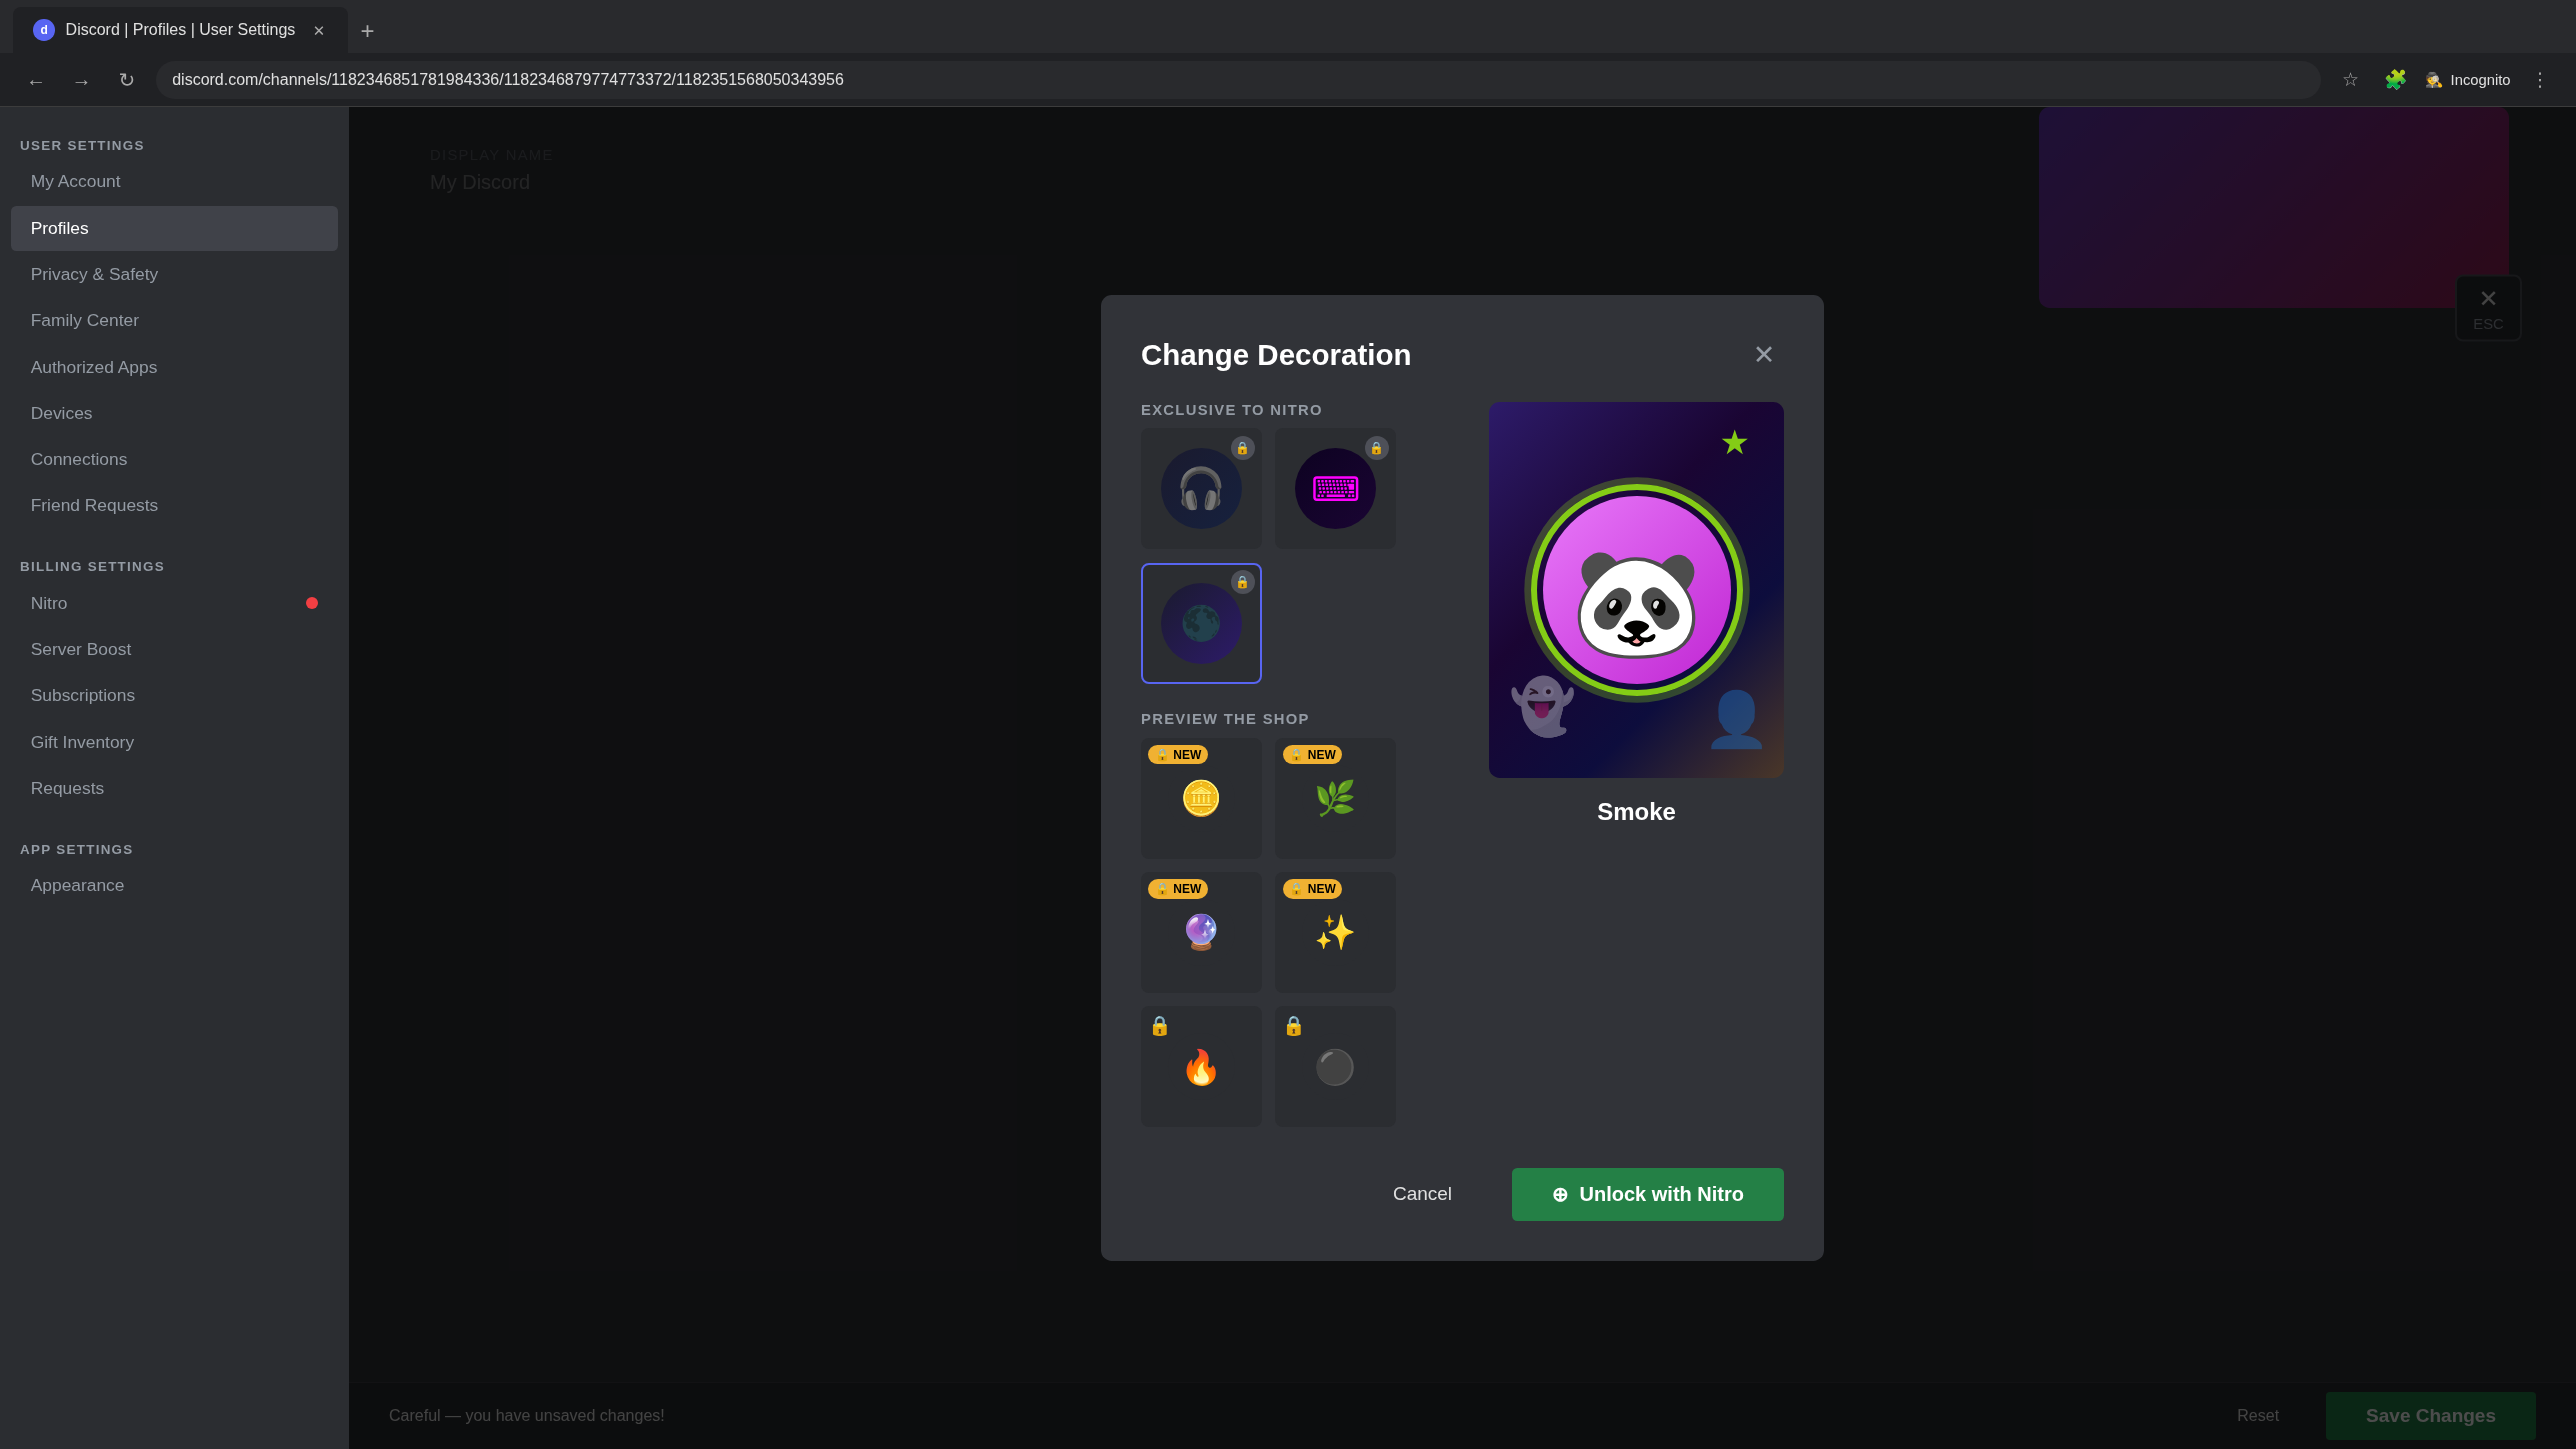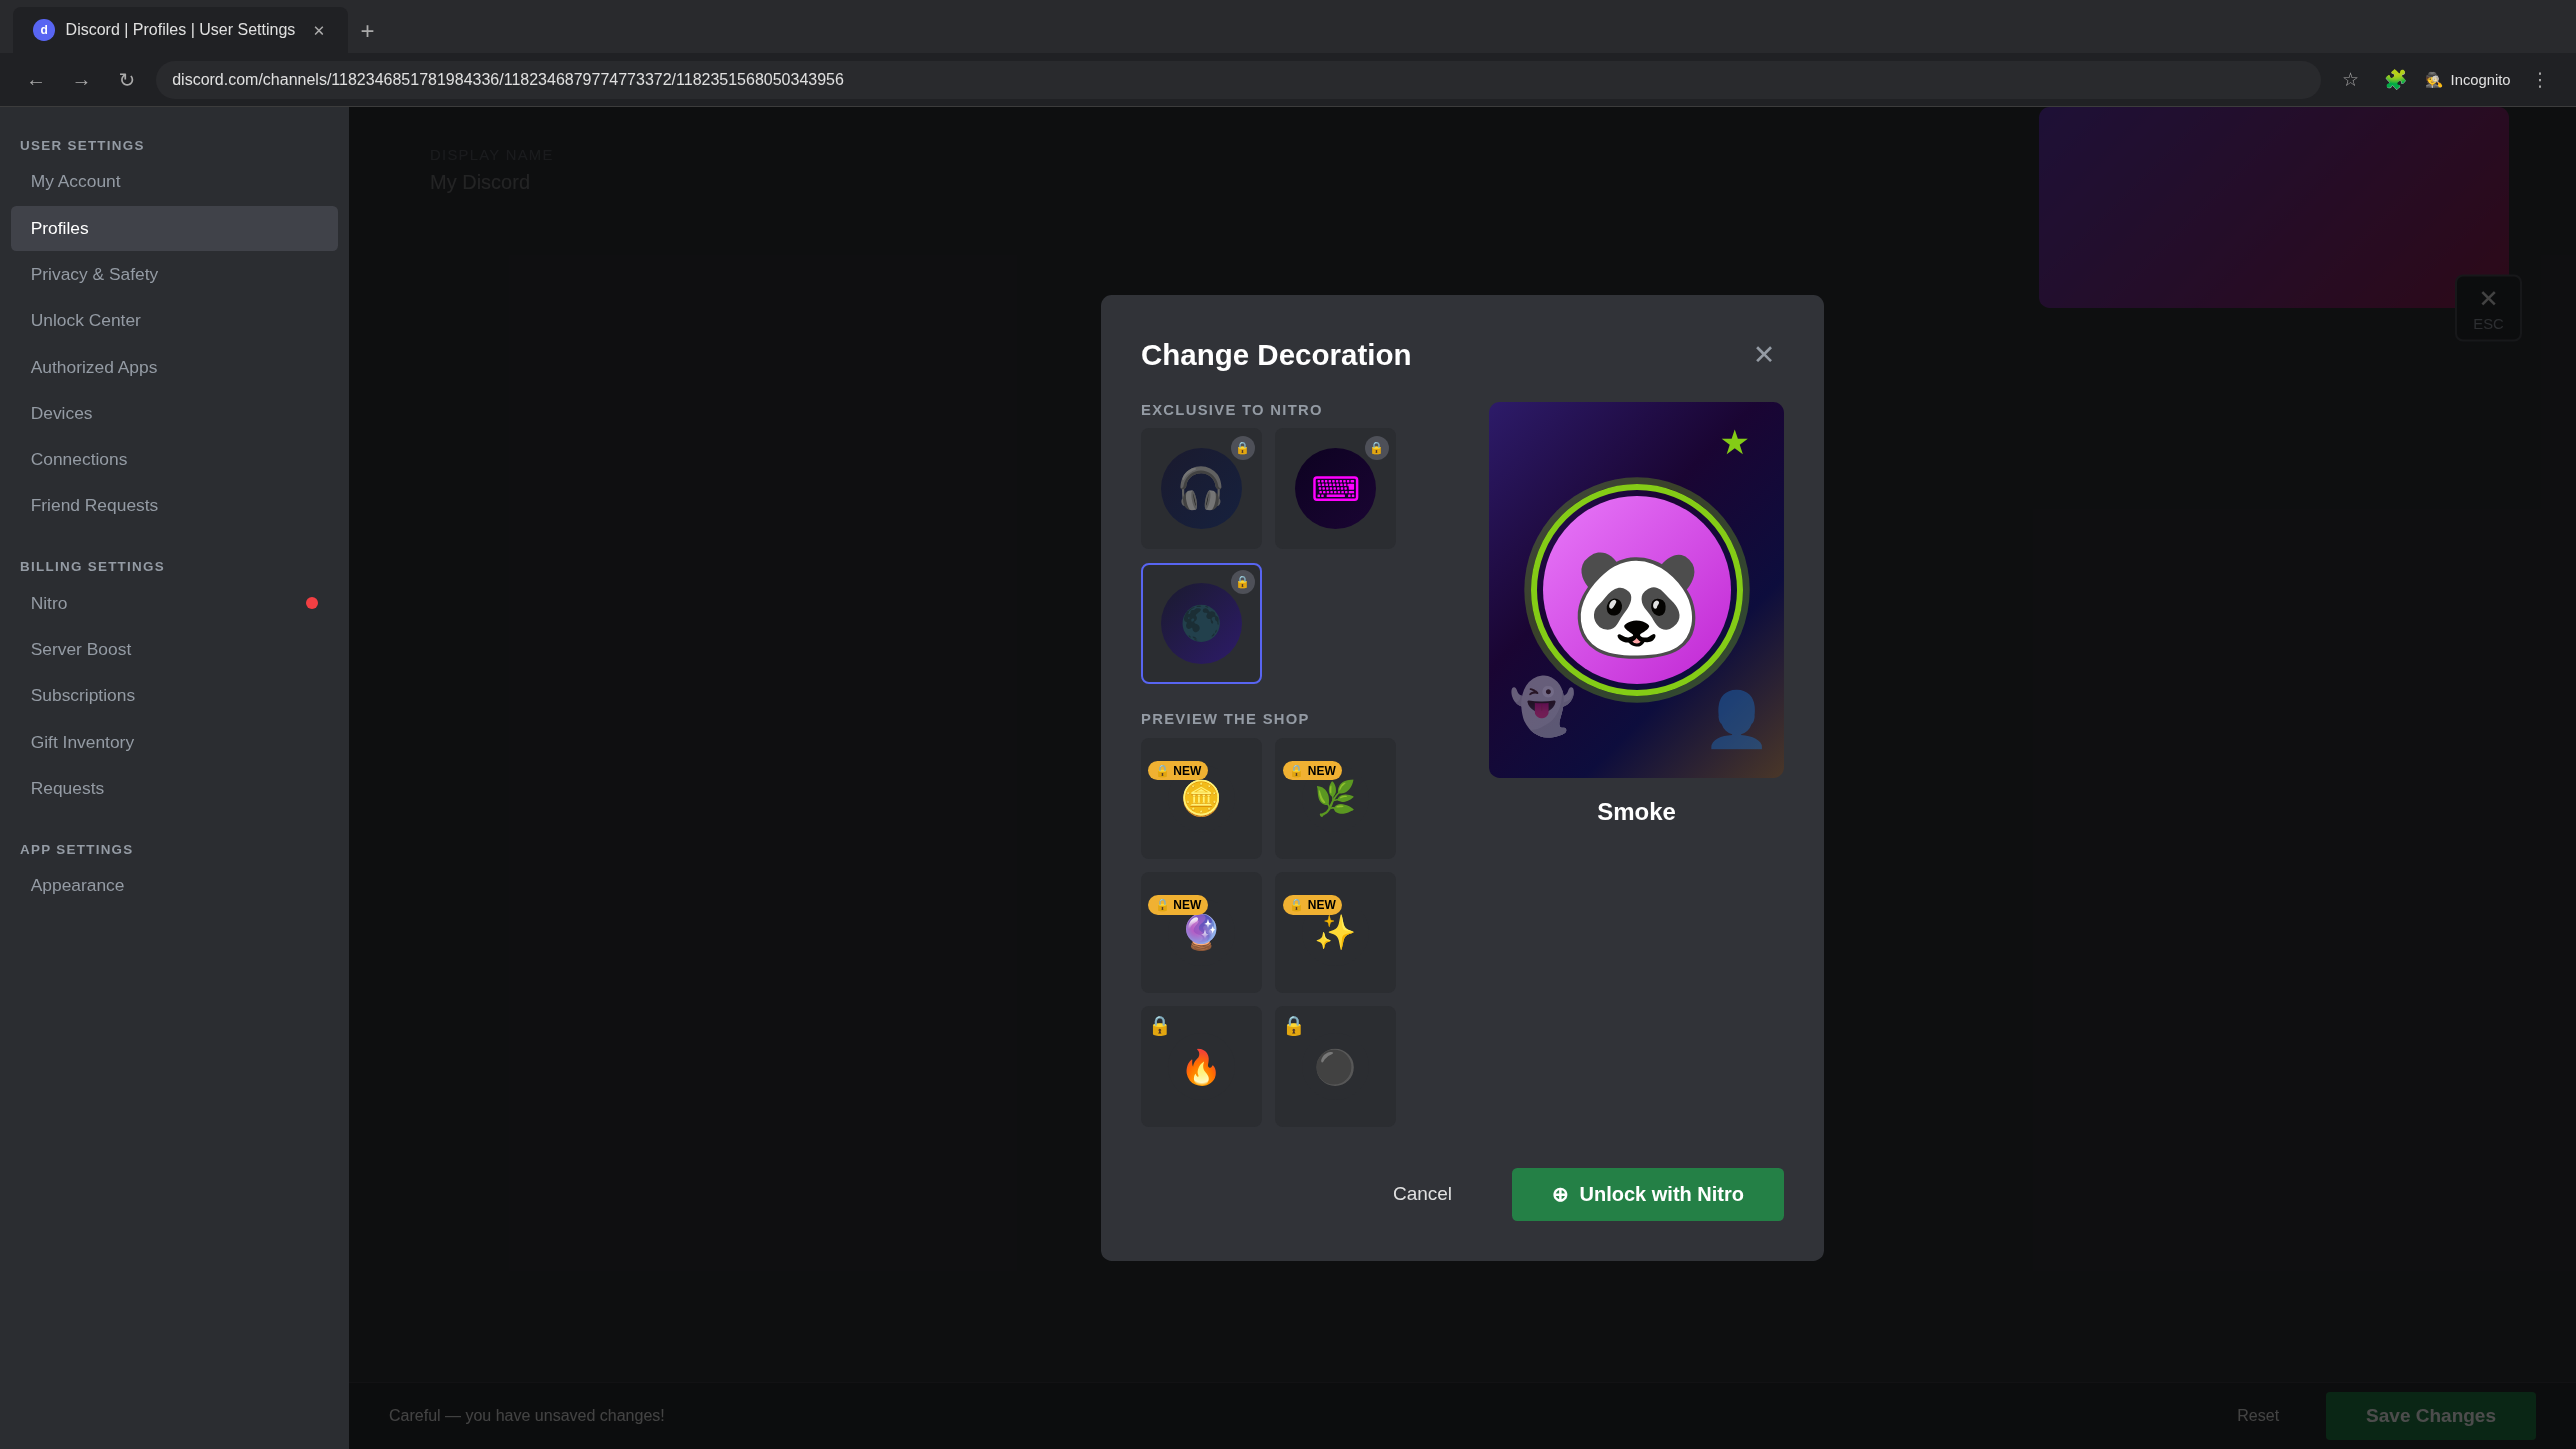--- a/index.html
+++ b/index.html
@@ -437,21 +437,20 @@
       left: 5.4px;
       background: #f0b132;
       color: #000;
       font-size: 12px;
       font-weight: 700;
       padding: 2.7px 6.7px;
       border-radius: 13.4px;
       display: flex;
       align-items: center;
       gap: 2.7px;
-      margin-top: 16px;
     }
 
     .lock-badge {
       position: absolute;
       top: 5.4px;
       left: 5.4px;
       color: #949ba4;
       font-size: 19px;
     }
 
@@ -652,21 +651,21 @@
     <div class="sidebar-item">
       <span>My Account</span>
     </div>
     <div class="sidebar-item active">
       <span>Profiles</span>
     </div>
     <div class="sidebar-item">
       <span>Privacy &amp; Safety</span>
     </div>
     <div class="sidebar-item">
-      <span>Unlock Center</span>
+      <span>Family Center</span>
     </div>
     <div class="sidebar-item">
       <span>Authorized Apps</span>
     </div>
     <div class="sidebar-item">
       <span>Devices</span>
     </div>
     <div class="sidebar-item">
       <span>Connections</span>
     </div>

